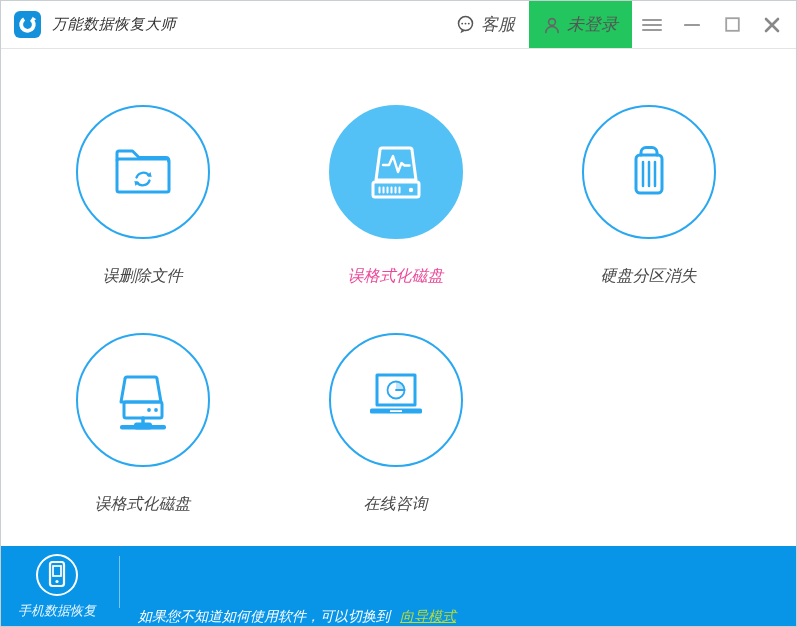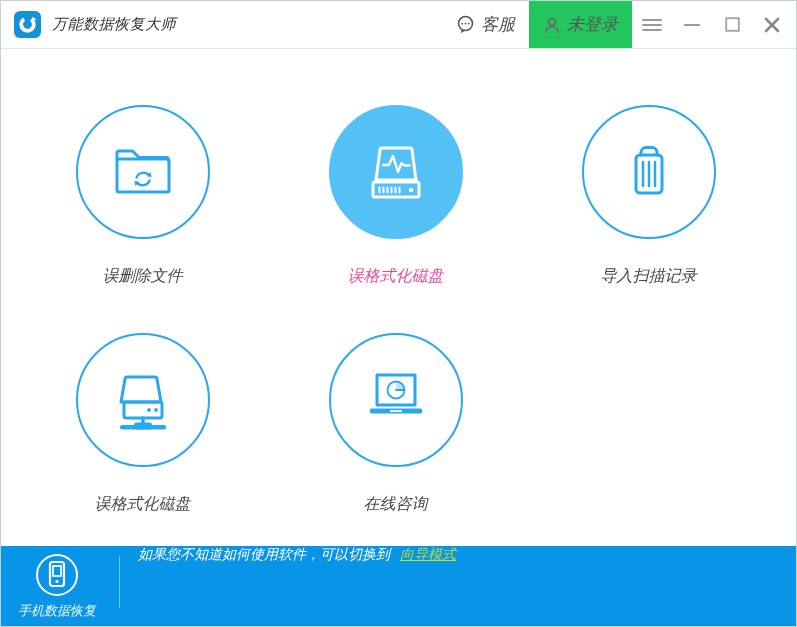--- a/index.html
+++ b/index.html
@@ -25,21 +25,21 @@
   .mode-item.selected .mode-label { color:#ec4899; }
   .icon-stroke { stroke:#2aa7f1; fill:none; stroke-linecap:round; stroke-linejoin:round; }
   .mode-item.selected .icon-stroke { stroke:#ffffff; }
   .icon-fill { fill:#2aa7f1; stroke:none; }
   .mode-item.selected .icon-fill { fill:#ffffff; }
 
   
   .footer { position:absolute; left:0; right:0; bottom:0; height:80px; background:#0895e8; display:flex; align-items:flex-start; padding-left:8px; }
   .footer-action { display:flex; flex-direction:column; align-items:center; padding:6px 9px 0; color:#e9f6ff; font-size:13px; gap:4px; cursor:pointer; }
   .f-divider { width:1px; height:52px; background:rgba(255,255,255,.45); margin:10px 6px 0 14px; }
-  .hint { display:flex; align-items:flex-start; height:80px; margin-left:12px; font-size:14px; color:#fff; }
+  .hint { display:flex; align-items:flex-end; height:80px; margin-left:12px; font-size:14px; color:#fff; }
   .hint-link { color:#bedc2c; margin-left:10px; text-decoration:underline; cursor:pointer; }
 </style>
 </head>
 <body>
 
 <div class="window">
 
   <div class="titlebar">
     <div class="logo">
       <svg width="21" height="21" viewBox="0 0 22 22">
@@ -121,21 +121,21 @@
 
 
     <div class="mode-item">
       <div class="ring">
         <svg width="80" height="80" viewBox="0 0 80 80">
           <path class="icon-stroke" stroke-width="3" d="M32 23 v-2.5 a5 5 0 0 1 5 -5 h6 a5 5 0 0 1 5 5 V23"></path>
           <rect class="icon-stroke" stroke-width="3" x="27" y="23" width="26" height="38" rx="4"></rect>
           <path class="icon-stroke" stroke-width="2.5" d="M34 30 v24 M40 30 v24 M46 30 v24"></path>
         </svg>
       </div>
-      <div class="mode-label">导入扫描记录</div>
+      <div class="mode-label">硬盘分区消失</div>
     </div>
 
     <div class="mode-item">
       <div class="ring">
         <svg width="80" height="80" viewBox="0 0 80 80">
           <path class="icon-stroke" stroke-width="3" d="M28 17 h24 a2 2 0 0 1 2 2 l4 23 h-40 l4 -23 a2 2 0 0 1 2 -2 z"></path>
           <rect class="icon-stroke" stroke-width="3" x="21" y="42" width="38" height="16" rx="2"></rect>
           <circle class="icon-fill" cx="46" cy="50" r="1.9"></circle>
           <circle class="icon-fill" cx="53" cy="50" r="1.9"></circle>
           <path class="icon-stroke" stroke-width="3.5" d="M40 58 v7"></path>

